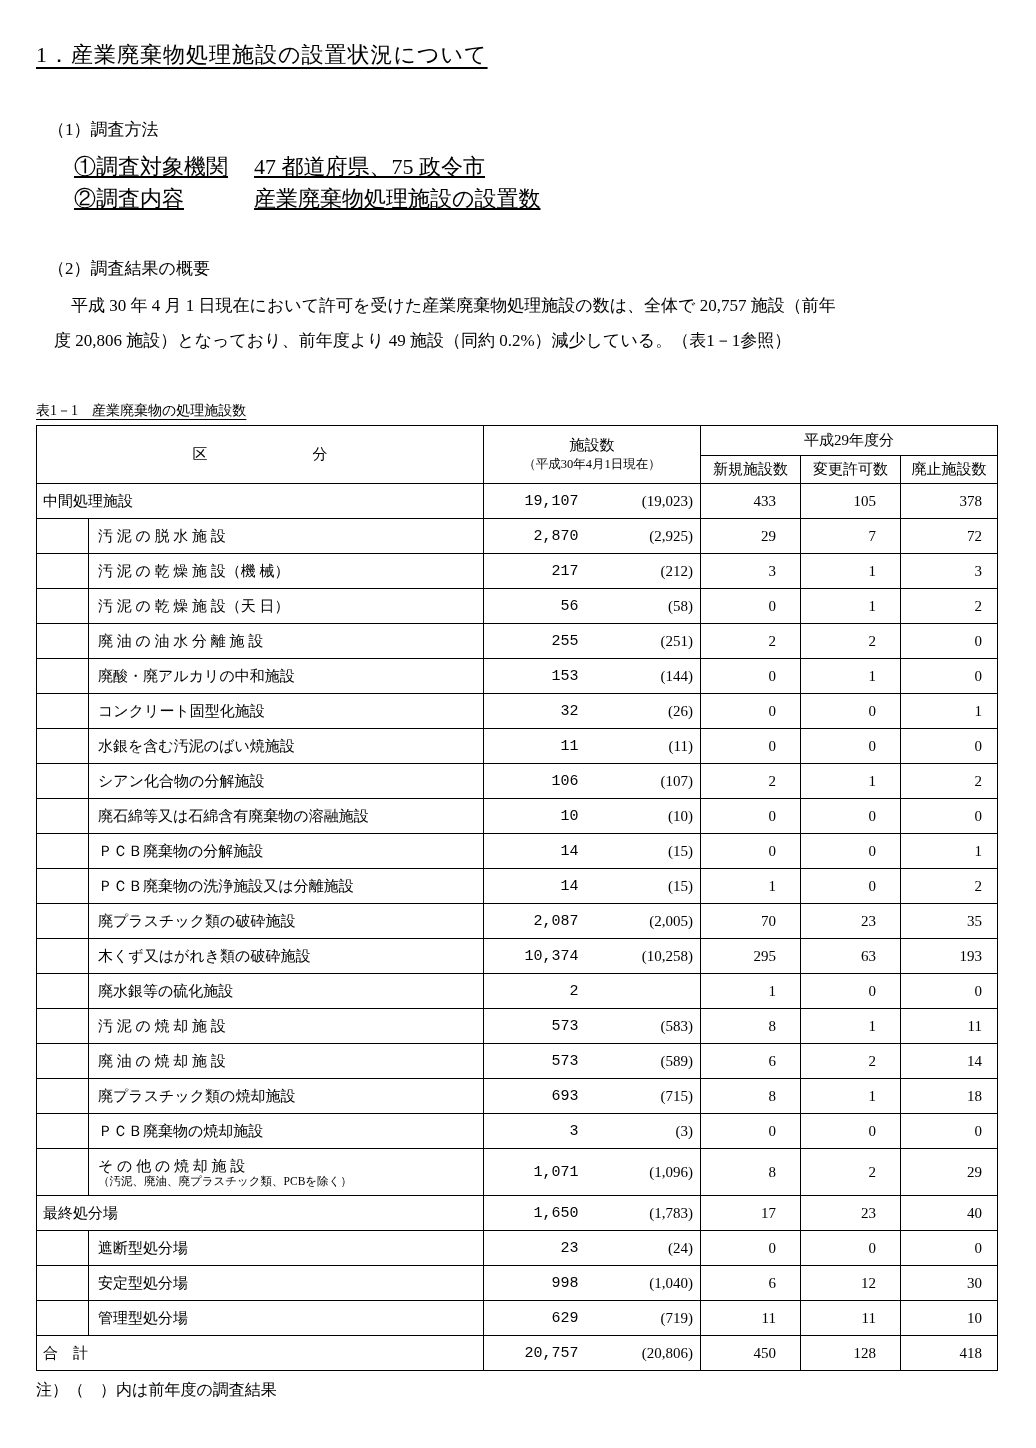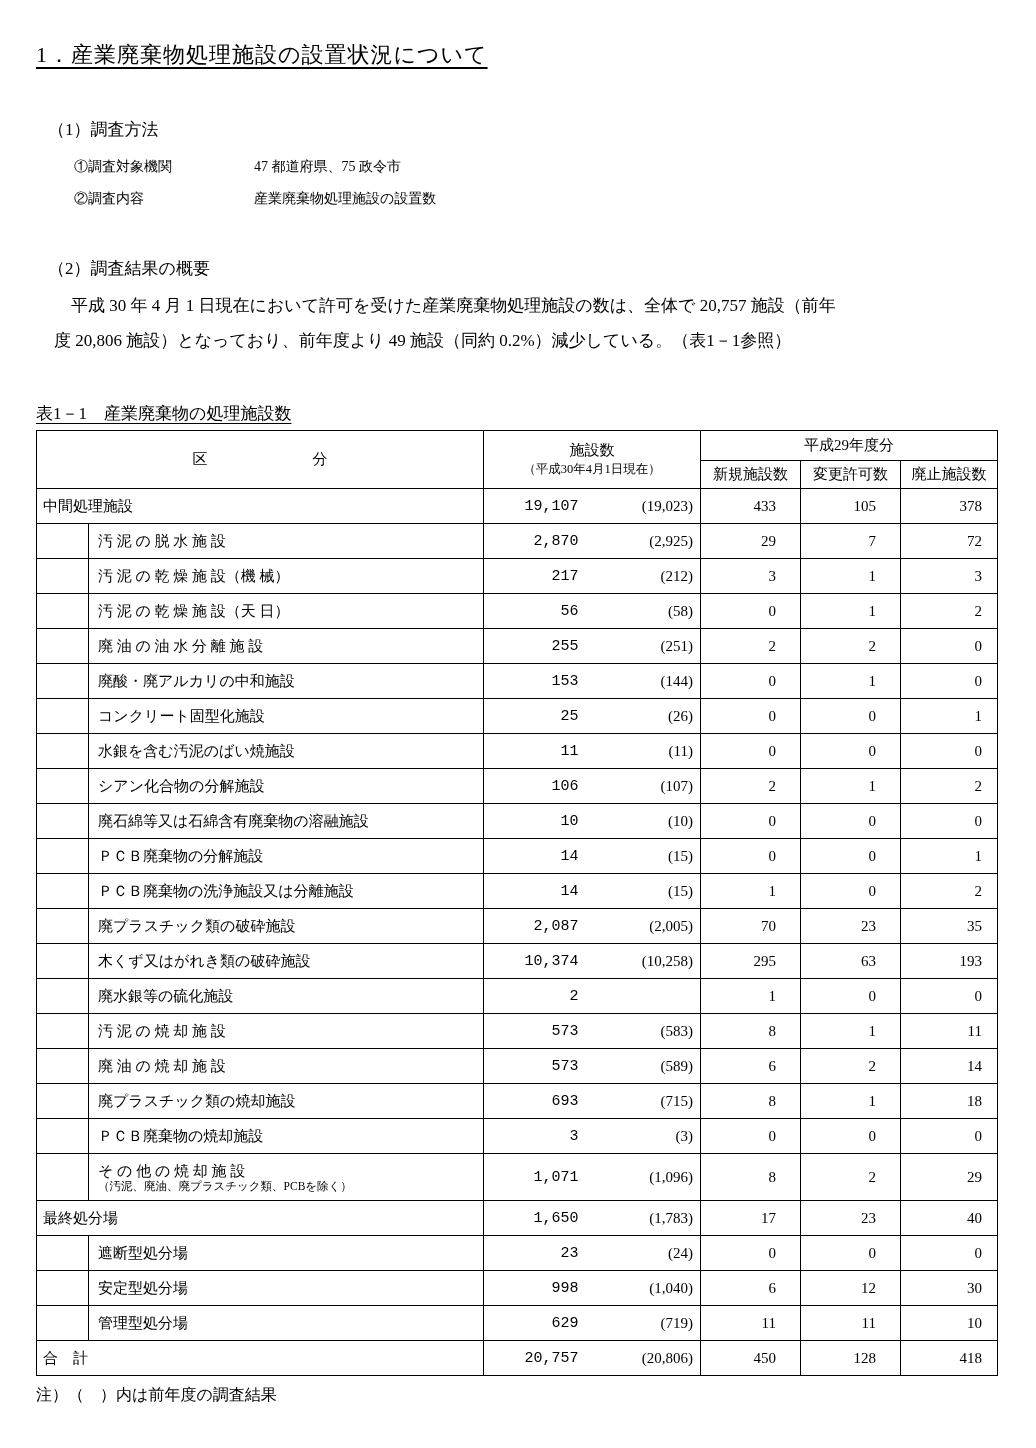--- a/index.html
+++ b/index.html
@@ -18,35 +18,35 @@
     font-weight: normal;
     letter-spacing: 1px;
     text-decoration: underline;
     text-underline-offset: 5px;
     text-decoration-thickness: 1.5px;
     margin-bottom: 48px;
   }
 
   .sec-heading { font-size: 17px; margin-left: 12px; }
   .sec-items { margin: 10px 0 0 38px; }
-  .item-row { display: flex; font-size: 14px; line-height: 32px; }
+  .item-row { display: flex; font-size: 22px; line-height: 32px; text-decoration: underline; }
   .item-label { width: 180px; }
   .item-value { }
 
   .sec-method { margin-bottom: 42px; }
   .sec-result .body-text {
     font-size: 17px;
     line-height: 35px;
     margin: 8px 0 0 18px;
     text-indent: 1em;
     width: 950px;
   }
 
   .table-caption {
-    font-size: 17px;
+    font-size: 14px;
     margin-top: 44px;
     margin-bottom: 5px;
     text-decoration: underline;
     text-underline-offset: 4px;
     display: inline-block;
   }
 
   table.facility-table {
     border-collapse: collapse;
     width: 961px;
@@ -200,21 +200,21 @@
           <td class="cell-prev">(144)</td>
           <td class="cell-stat">0</td>
           <td class="cell-stat">1</td>
           <td class="cell-stat last">0</td>
         </tr>
         <tr>
           <td class="cell-indent"></td>
           <td class="cell-name">
             <div class="name-line">コンクリート固型化施設</div>
           </td>
-          <td class="cell-count">25</td>
+          <td class="cell-count">32</td>
           <td class="cell-prev">(26)</td>
           <td class="cell-stat">0</td>
           <td class="cell-stat">0</td>
           <td class="cell-stat last">1</td>
         </tr>
         <tr>
           <td class="cell-indent"></td>
           <td class="cell-name">
             <div class="name-line">水銀を含む汚泥のばい焼施設</div>
           </td>

